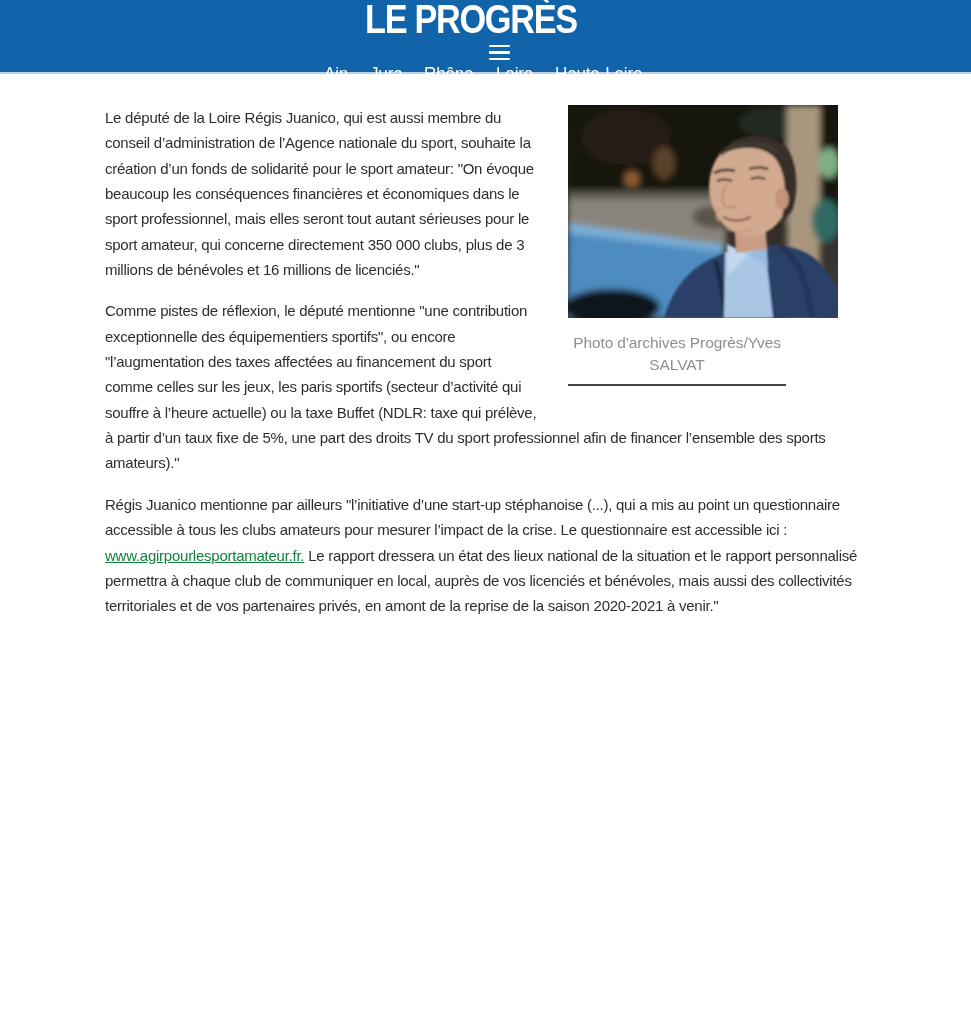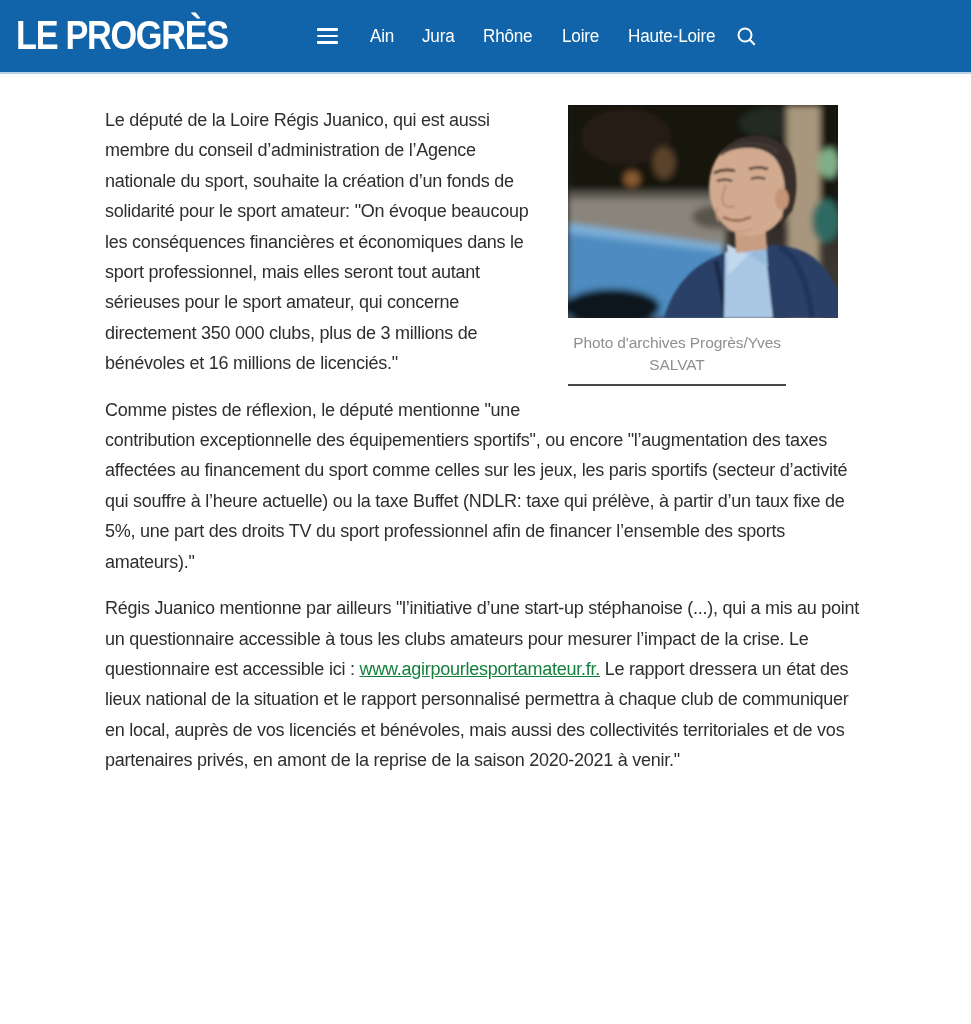--- a/index.html
+++ b/index.html
@@ -9,34 +9,35 @@
     font-family: "Liberation Sans", sans-serif;
     -webkit-font-smoothing: antialiased;
   }
 
   
   .site-header {
     height: 74px; background: #1164a9;
     border-bottom: 2px solid #b9d2e7;
     display: flex; align-items: center;
     padding: 0 16px;
+    flex-direction: column;
   }
   .logo {
     color: #ffffff; font-weight: 700; font-size: 39px;
     letter-spacing: -1.5px; white-space: nowrap;
     transform: scaleX(0.88) scaleY(1.04); transform-origin: left center;
     cursor: pointer; margin-top: -3px;
   }
   .menu-btn {
     margin-left: 58px; margin-right: 30px;
     display: flex; flex-direction: column; gap: 4px;
     cursor: pointer; padding: 4px 2px;
   }
   .menu-btn i { display: block; width: 21px; height: 2.4px; background: #fff; border-radius: 1px; }
-  .nav-links { display: flex; align-items: flex-start; gap: 27px; }
+  .nav-links { display: flex; align-items: flex-start; gap: 20px; }
   .nav-link {
     color: #ffffff; font-size: 18px; text-decoration: none;
     letter-spacing: -0.2px; cursor: pointer; white-space: nowrap;
     transform: scaleX(0.95); transform-origin: left center;
   }
   .search-btn { margin-left: 16px; cursor: pointer; display: flex; align-items: center; }
 
   
   .article {
     width: 766px; margin-left: 105px; padding-top: 31px;
@@ -55,21 +56,21 @@
 
   .headline {
     font-size: 23.5px; font-weight: 700; color: #222222;
     line-height: 1.37; letter-spacing: -0.2px;
     margin: 7px 0 21px 0;
   }
   .headline .time, .headline .sep { color: #d30f14; }
   .headline .sep { padding: 0 3px; }
 
   .article p {
-    font-size: 18px; line-height: 1.69; color: #2e2e2e;
+    font-size: 15px; line-height: 1.69; color: #2e2e2e;
     letter-spacing: -0.25px; margin-bottom: 16px;
   }
   .article a.body-link {
     color: #15803d; text-decoration: underline; cursor: pointer;
   }
 </style>
 </head>
 <body>
 
 <header class="site-header">

